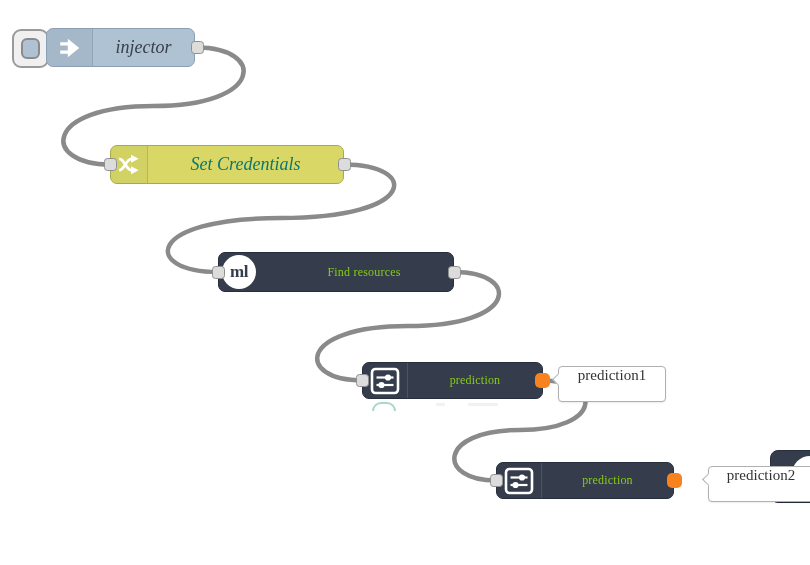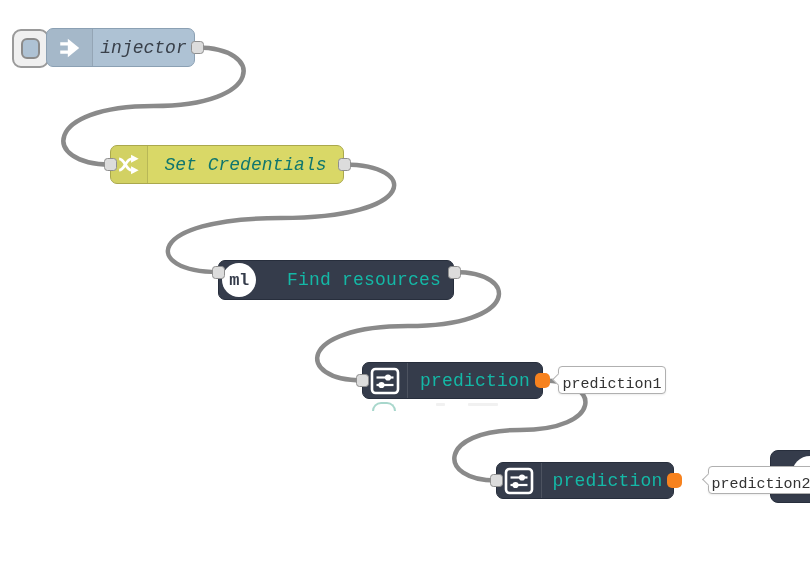--- a/index.html
+++ b/index.html
@@ -1,18 +1,18 @@
 <!DOCTYPE html>
 <html><head>
 <meta charset="utf-8">
 <style>
   html,body{margin:0;padding:0;background:#fff;}
   .canvas{
     position:relative;width:810px;height:565px;background:#ffffff;
-    overflow:hidden;font-family:Liberation Mono, monospace;
+    overflow:hidden;font-family:Liberation Serif, serif;
   }
   svg.wires{position:absolute;left:0;top:0;z-index:1;}
   svg.wires path{stroke:#8a8a8a;stroke-width:4.5;fill:none;stroke-linecap:round;}
 
   .node{position:absolute;box-sizing:border-box;border-radius:7px;z-index:3;
         display:flex;align-items:center;}
   .node-label{flex:1;text-align:center;white-space:nowrap;}
 
   
   .inject-body{left:46px;top:28px;width:149px;height:39px;background:#aec2d4;border:1.5px solid #8ba0b3;}
@@ -25,39 +25,39 @@
         border-radius:6px 0 0 6px;box-sizing:border-box;}
   .inject-body .node-label{font-style:italic;font-size:18px;color:#39404a;}
 
   
   .change-body{left:110px;top:145px;width:234px;height:39px;background:#d9d867;border:1.5px solid #aaa84d;}
   .change-body .icon-zone{width:37px;background:rgba(0,0,0,0.03);border-right:1px solid rgba(0,0,0,0.12);}
   .change-body .node-label{font-style:italic;font-size:18px;color:#0f766e;}
 
   
   .dark-body{background:#353c4b;border:1.5px solid #272e3c;}
-  .dark-body .node-label{font-size:18px;color:#14b8a6;font-weight:500;letter-spacing:.2px;}
-  .find-body{left:218px;top:260px;width:236px;height:40px;gap:19px;}
+  .dark-body .node-label{font-size:12px;color:#84cc16;font-weight:500;letter-spacing:.2px;}
+  .find-body{left:218px;top:252px;width:236px;height:40px;gap:19px;}
   .pred1-body{left:362px;top:362px;width:181px;height:37px;}
   .pred2-body{left:496px;top:462px;width:178px;height:37px;}
   .ml-circle{width:34px;height:34px;border-radius:50%;background:#fff;margin-left:3px;
         display:flex;align-items:center;justify-content:center;flex:0 0 auto;}
   .ml-circle span{font-weight:bold;font-size:17px;color:#353c4b;letter-spacing:-0.5px;}
   .dark-icon-zone{width:44px;height:100%;display:flex;align-items:center;justify-content:center;
         border-right:1px solid rgba(255,255,255,0.12);flex:0 0 auto;}
 
   
   .port{position:absolute;width:13px;height:13px;border-radius:3.5px;background:#dcdcdc;
         border:1.5px solid #8f8f8f;box-sizing:border-box;z-index:4;}
   .port-orange{position:absolute;width:15px;height:15px;border-radius:5px;background:#f7821e;
         border:none;z-index:4;}
 
   
-  .bubble{position:absolute;height:28px;background:#fff;border:1.5px solid #b0b0b0;
-        border-radius:4px;box-sizing:border-box;z-index:5;display:flex;align-items:flex-end;
+  .bubble{position:absolute;height:36px;background:#fff;border:1.5px solid #b0b0b0;
+        border-radius:4px;box-sizing:border-box;z-index:5;display:flex;align-items:flex-start;
         justify-content:center;box-shadow:0 1px 2px rgba(0,0,0,0.08);}
   .bubble .notch{position:absolute;left:-5.5px;top:8px;width:9px;height:9px;background:#fff;
         border-left:1.5px solid #b0b0b0;border-bottom:1.5px solid #b0b0b0;
         transform:rotate(45deg);box-sizing:border-box;}
   .bubble .bubble-text{font-size:15px;color:#333;white-space:nowrap;padding:0 6px;position:relative;}
   .bubble1{left:558px;top:366px;width:108px;}
   .bubble2{left:708px;top:466px;width:106px;}
 
   
   .partial-node{position:absolute;left:770px;top:450px;width:55px;height:53px;border-radius:8px;

